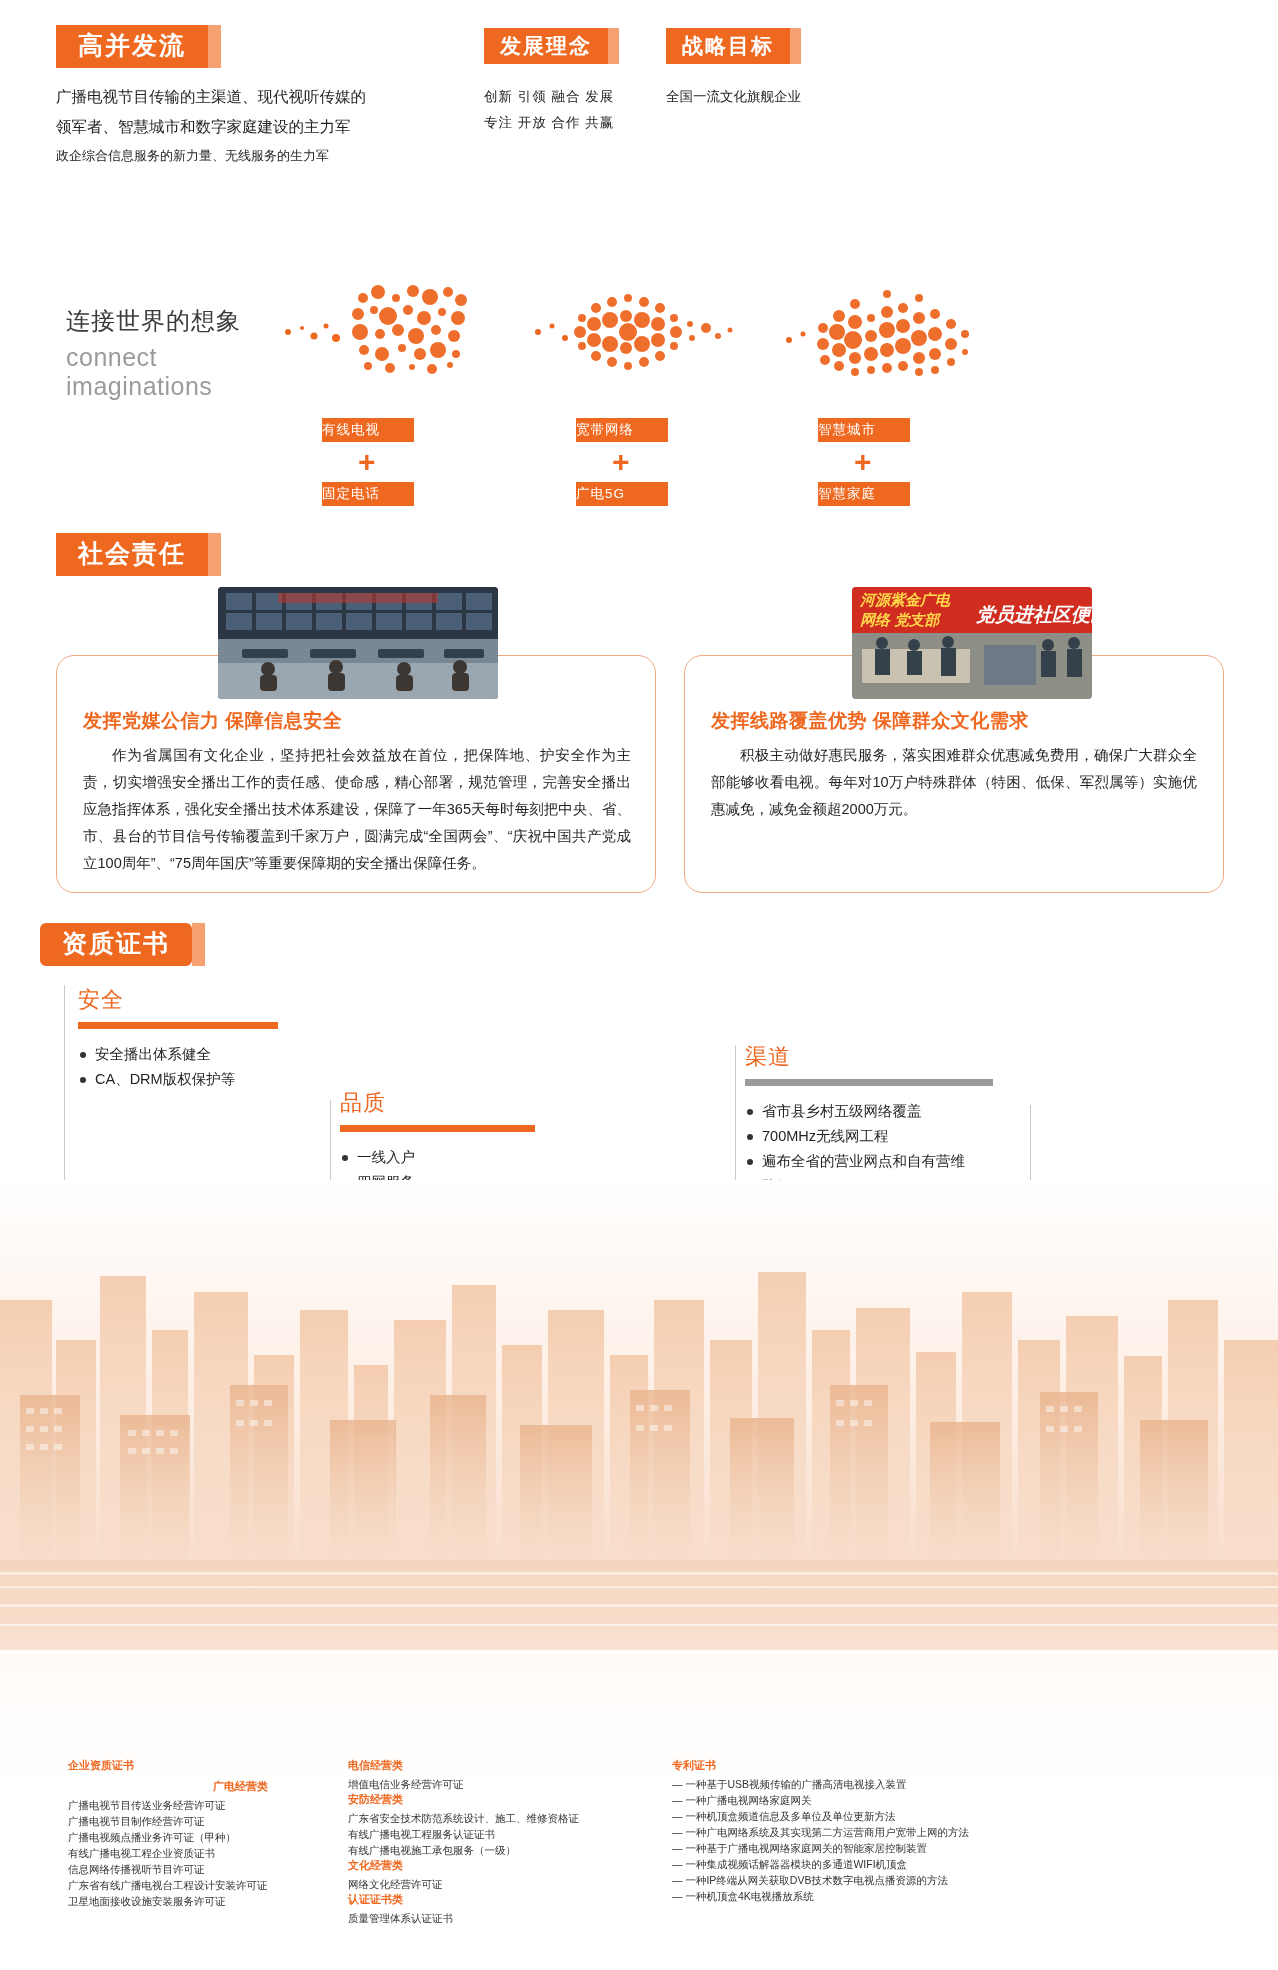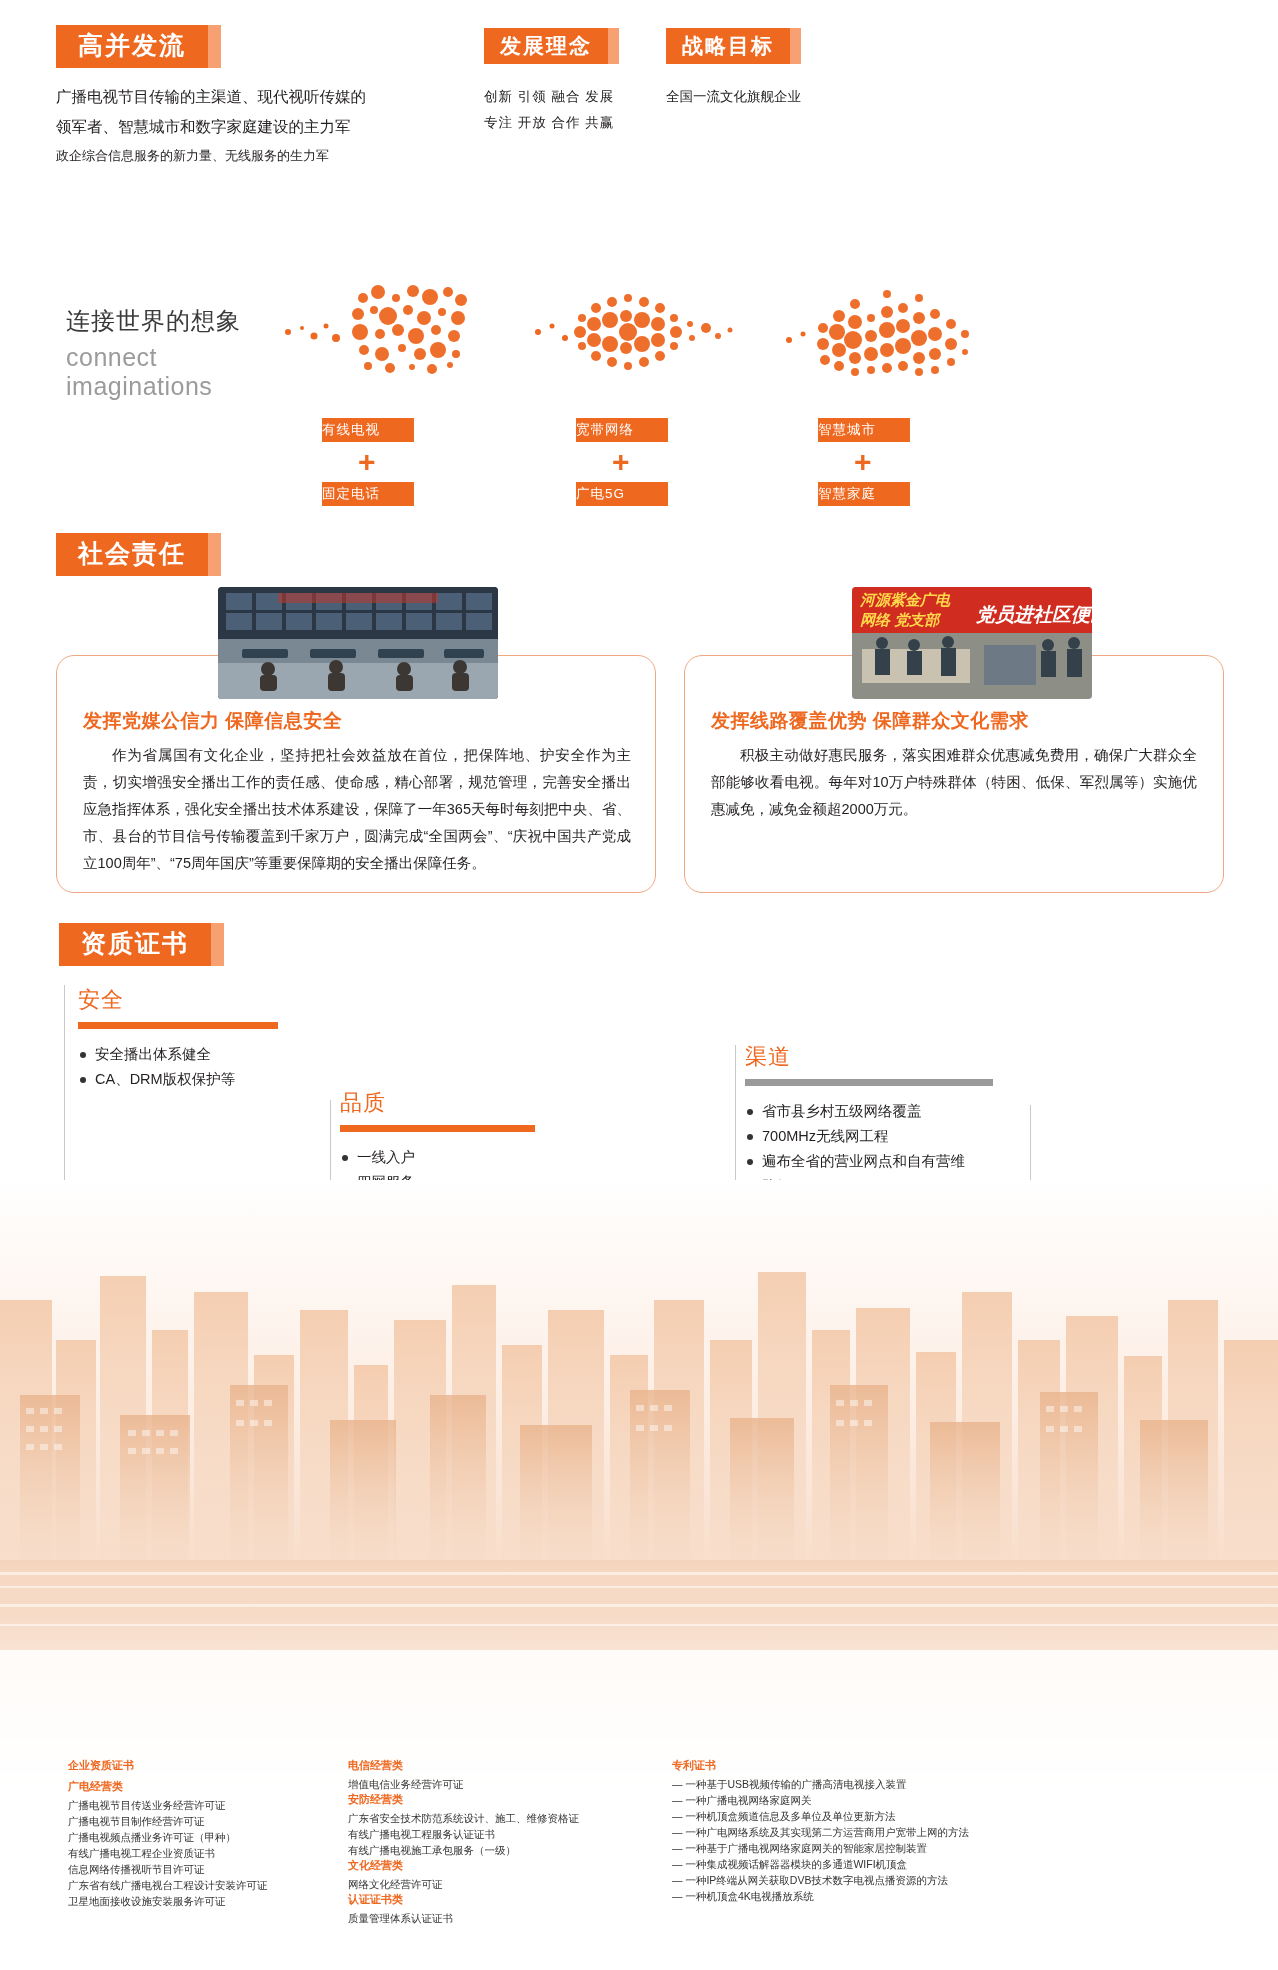--- a/index.html
+++ b/index.html
@@ -63,41 +63,41 @@
     position:absolute; border:1px solid #f0a883; border-radius:18px;
     background:#ffffff;
   }
   .card-title { font-size:19px; font-weight:bold; color:#ee6820; letter-spacing:0.5px;}
   .card-text { font-size:14.5px; line-height:27px; color:#231f20; text-align:justify; }
 
   .photo { position:absolute; border-radius:4px; overflow:hidden;font-style:italic; }
   .photo svg { display:block; }
 
   
-  #qual-tab { left:59px; top:923px; }
+  #qual-tab { left:40px; top:923px;border-radius:6px; }
 
   .qcol { position:absolute; }
   .qhead { font-size:22px; color:#ee6820; letter-spacing:1px; }
   .qbar { height:7px; background:#ee6820; margin-top:7px; }
   .qbar.gray { background:#9a9a9a; }
   .qlist { margin:13px 0 0 0; padding:0; list-style:none; }
   .qlist li { font-size:14.5px; line-height:25px; color:#231f20; position:relative; padding-left:17px;}
   .qlist li::before {
     content:""; position:absolute; left:2px; top:10px;
     width:6px; height:6px; border-radius:50%; background:#333;
   }
   .vline { position:absolute; width:1px; background:#c9c9c9; }
 
   
   .skyline { position:absolute; left:0; top:1180px; width:1278px; height:620px; }
 
   
   .cert-col { position:absolute; }
   .cert-h { font-size:11px; color:#ee6820; font-weight:bold; margin-bottom:3px; }
-  .cert-h + .cert-h { margin-top:9px; }
+  .cert-h + .cert-h { margin-top:9px;text-align:right; }
   .cert-p { font-size:10.5px; line-height:16px; color:#333; white-space:nowrap; }
   .cert-p.dash::before { content:"— "; }
 </style>
 </head>
 <body>
 
 <div class="page">
 
   <div class="tab" id="mission-tab">
     <span>高并发流</span>

